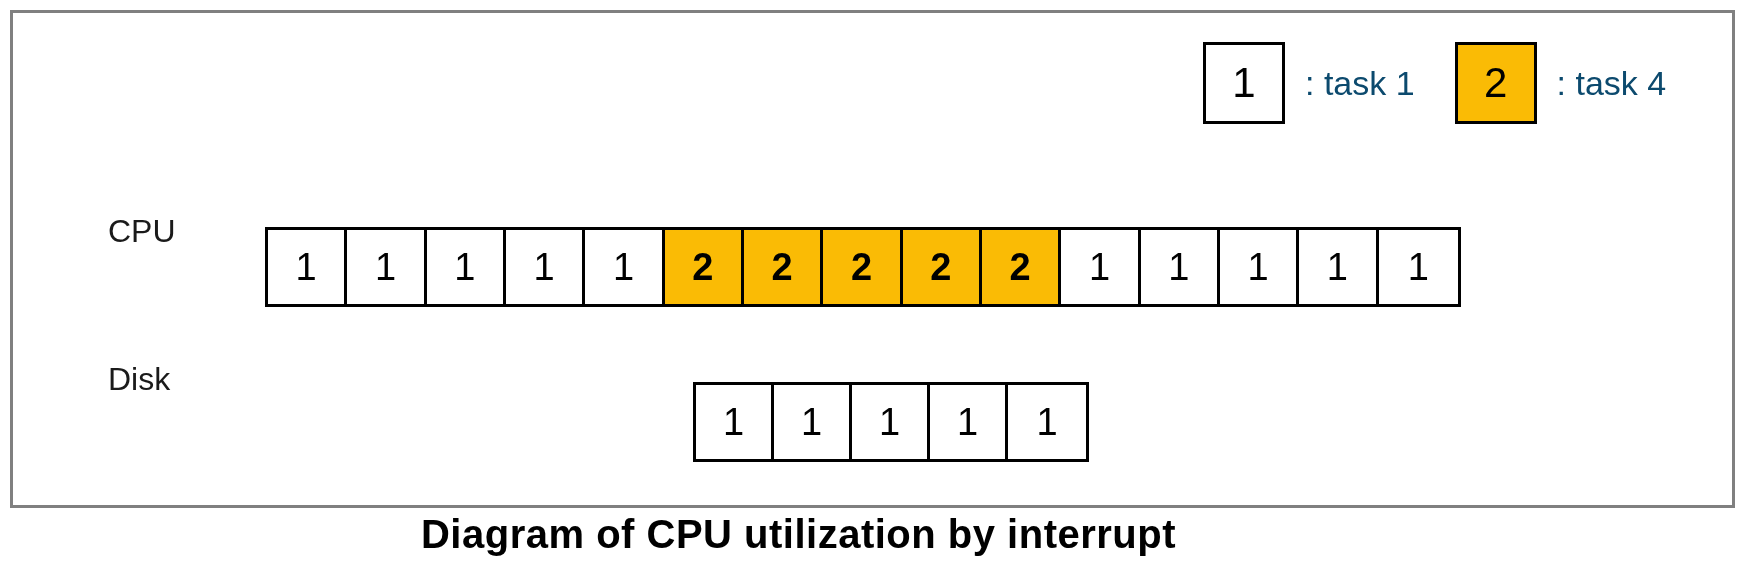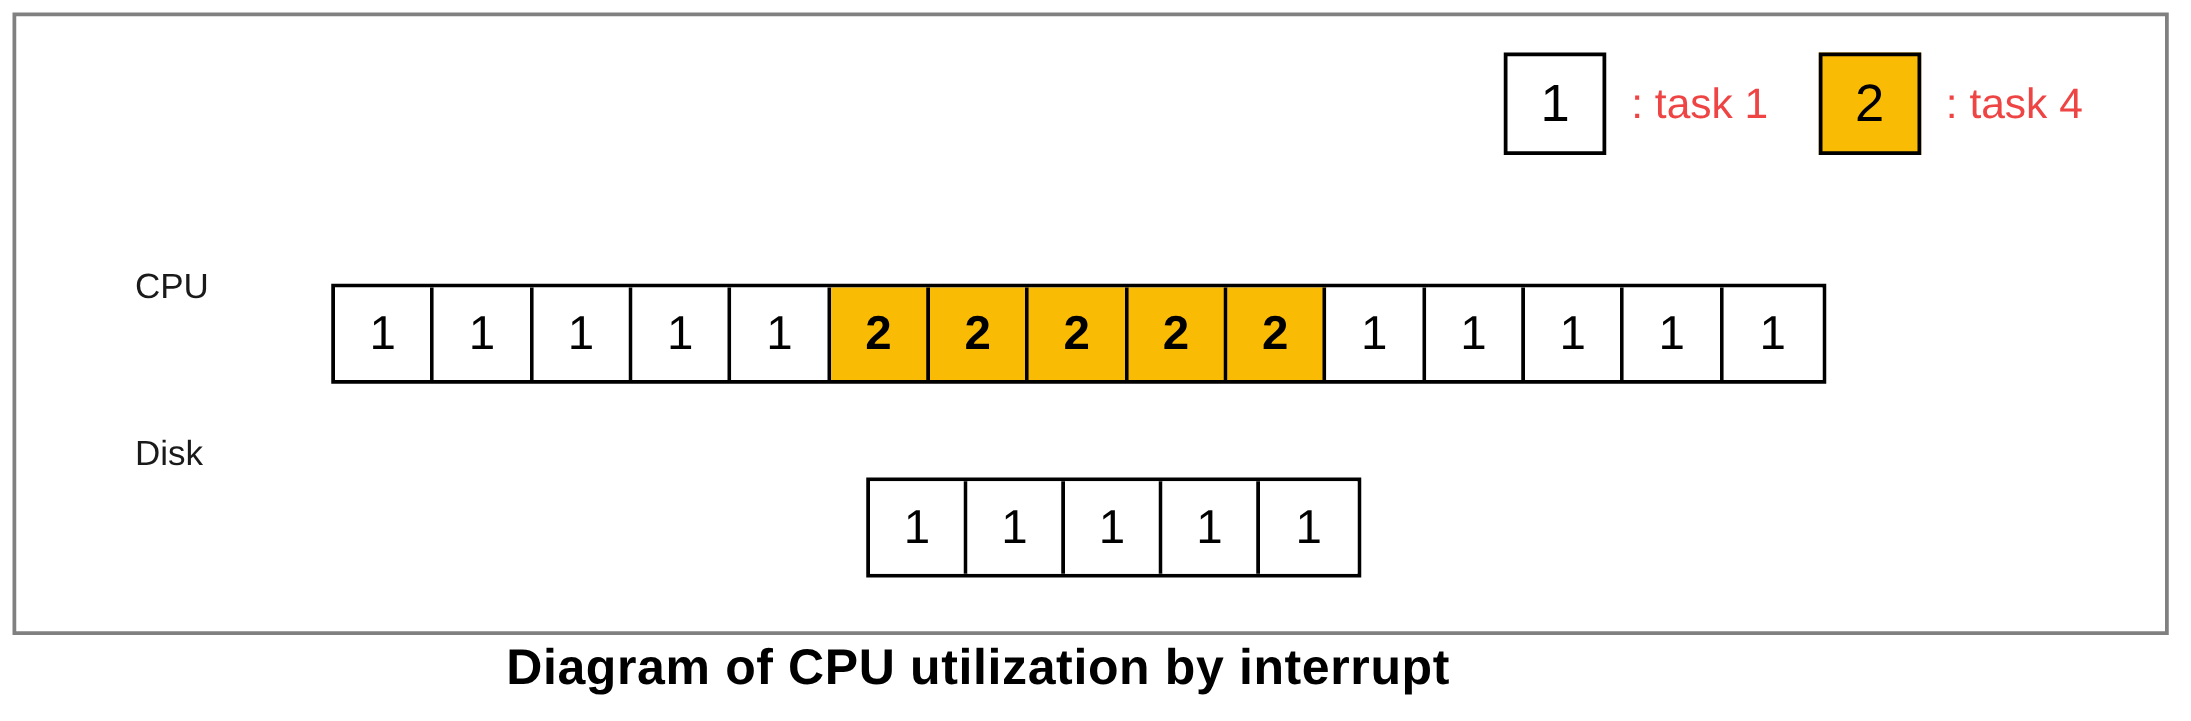--- a/index.html
+++ b/index.html
@@ -56,31 +56,31 @@
     font-size: 42px;
     color: #000000;
     line-height: 1;
     background: #ffffff;
   }
   .legend-box.task2 {
     background: #FABB05;
   }
   .legend-label {
     font-size: 34px;
-    color: #ef4444;
+    color: #0c4a6e;
     margin-left: 20px;
     white-space: nowrap;
     line-height: 1;
   }
   .legend-gap {
     width: 40px;
   }
   .row-label {
     position: absolute;
-    font-size: 28px;
+    font-size: 32px;
     color: #1a1a1a;
     line-height: 1;
     white-space: nowrap;
   }
   .track {
     position: absolute;
     display: flex;
     border: 3px solid #000000;
     box-sizing: border-box;
     background: #ffffff;
@@ -104,27 +104,27 @@
   .cell.task2 {
     background: #FABB05;
     font-weight: bold;
   }
 
   
   #cpu-label  { left: 95px;  top: 202px; }
   #cpu-track  { left: 252px; top: 214px; width: 1196px; height: 80px; }
 
   
-  #disk-label { left: 95px;  top: 336px; }
+  #disk-label { left: 95px;  top: 350px; }
   #disk-track { left: 680px; top: 369px; width: 396px; height: 80px; }
 
   
   .caption {
     position: absolute;
-    left: 0;
+    left: 16px;
     top: 512px;
     width: 1565px;
     text-align: center;
     font-size: 40px;
     font-weight: bold;
     color: #000000;
     letter-spacing: 0.5px;
     line-height: 1.1;
   }
 </style>

